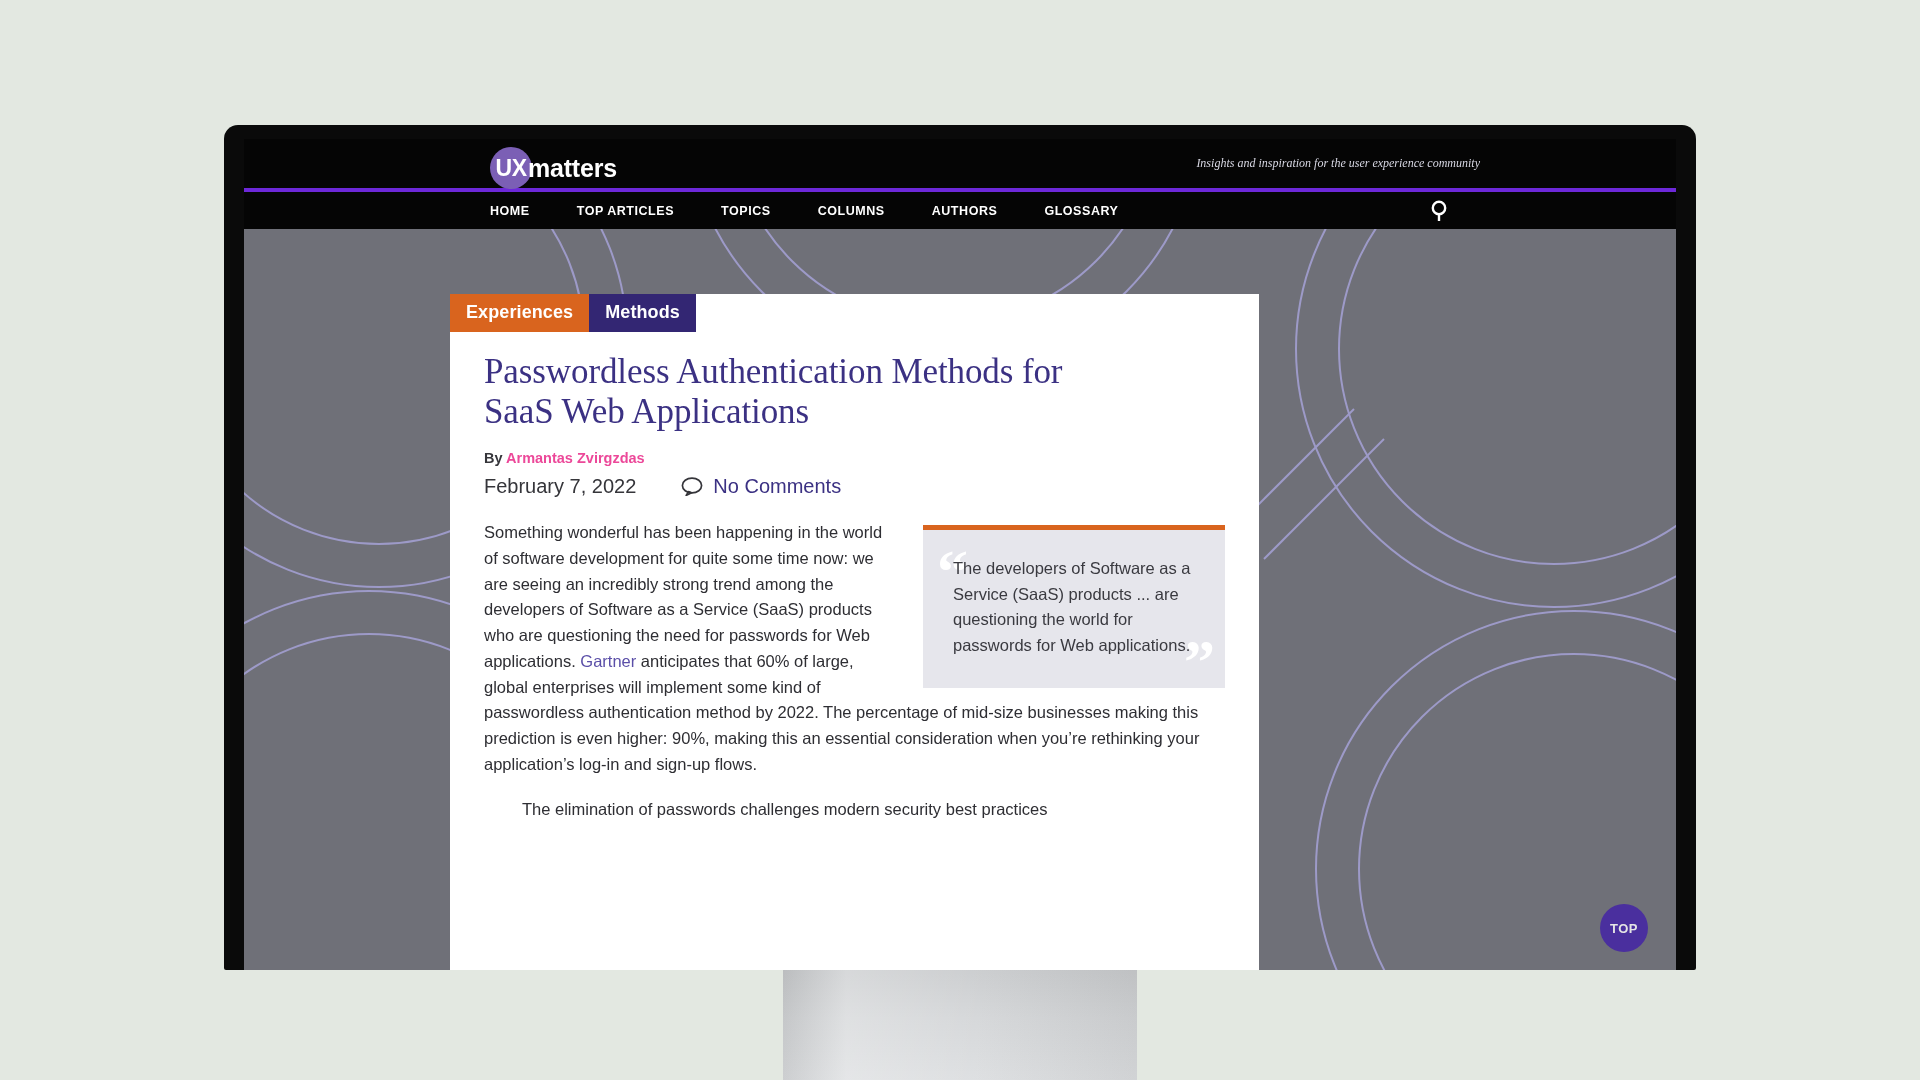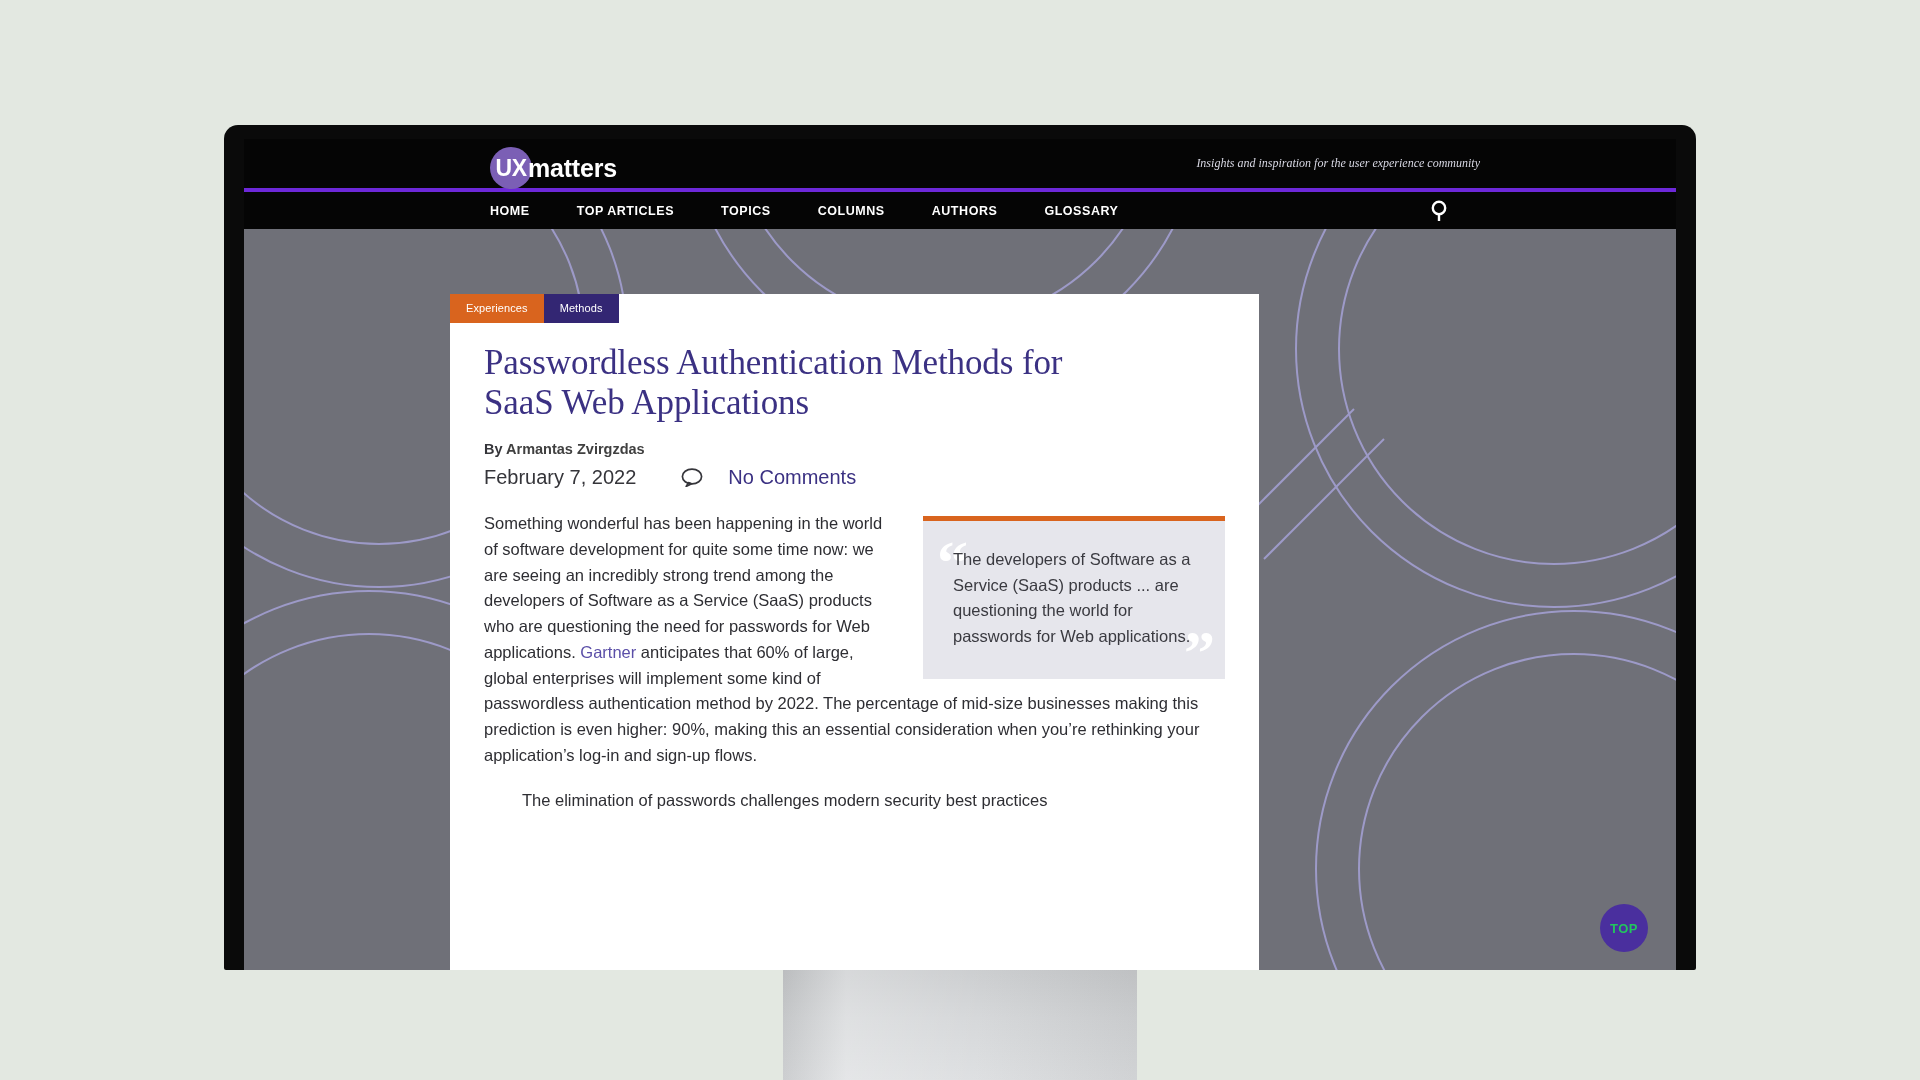--- a/index.html
+++ b/index.html
@@ -109,21 +109,21 @@
   #content-card {
     position:absolute;
     left:206px; top:155px;
     width:809px;
     background:#ffffff;
     padding:0 0 0 0;
     min-height:690px;
   }
   #tag-row { display:flex; }
   .tag {
-    font-size:11px; font-weight:normal; color:#ffffff;
+    font-size:18px; font-weight:bold; color:#ffffff;
     padding:8px 16px 9px;
     letter-spacing:.1px;
     cursor:pointer;
     font-family:"Liberation Sans", sans-serif;
   }
   .tag-experiences { background:#d9641e; }
   .tag-design { background:#332673; }
 
   #article-body { padding:0 34px; }
 
@@ -133,30 +133,30 @@
     font-size:35px; line-height:1.13;
     color:#3b3183; font-weight:normal;
     letter-spacing:-.1px;
     max-width:640px;
   }
   #byline {
     margin-top:19px;
     font-size:14.5px; color:#35353a;
     font-weight:bold;
   }
-  #byline .author { color:#404040; }
+  #byline .author { color:#ec4899; }
   #byline .by-word { color:#35353a; font-weight:bold; }
   #meta-row {
     margin-top:9px;
     display:flex; align-items:center;
     font-size:20px; color:#35353a;
   }
   #article-date { }
   #comments-link {
-    display:flex; align-items:center; gap:24px;
+    display:flex; align-items:center; gap:9px;
     margin-left:45px; color:#3b3183; cursor:pointer;
   }
   #comment-icon { display:block; }
 
   #article-text {
     margin-top:22px;
     font-size:16.5px; line-height:1.56;
     color:#2e2e33;
   }
   #article-text a { color:#5b4fa8; text-decoration:none; }
@@ -190,21 +190,21 @@
     padding-left:38px;
   }
 
   
   #top-button {
     position:absolute;
     right:28px; bottom:18px;
     width:48px; height:48px;
     border-radius:50%;
     background:#4a2f9e;
-    color:#22c55e;
+    color:#e5e5e5;
     display:flex; align-items:center; justify-content:center;
     font-size:13px; font-weight:bold; letter-spacing:.5px;
     cursor:pointer;
     z-index:30;
   }
 </style>
 </head>
 <body>
 
 <div id="monitor-stand-neck"></div>

